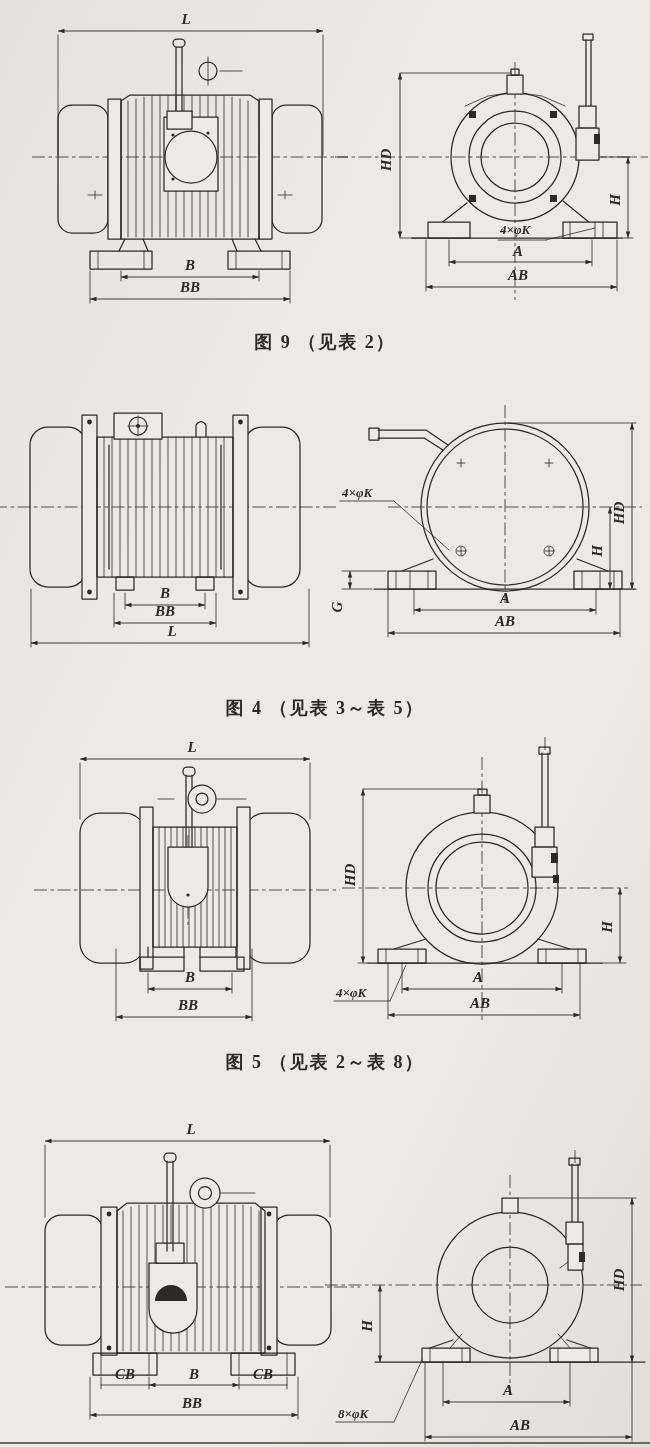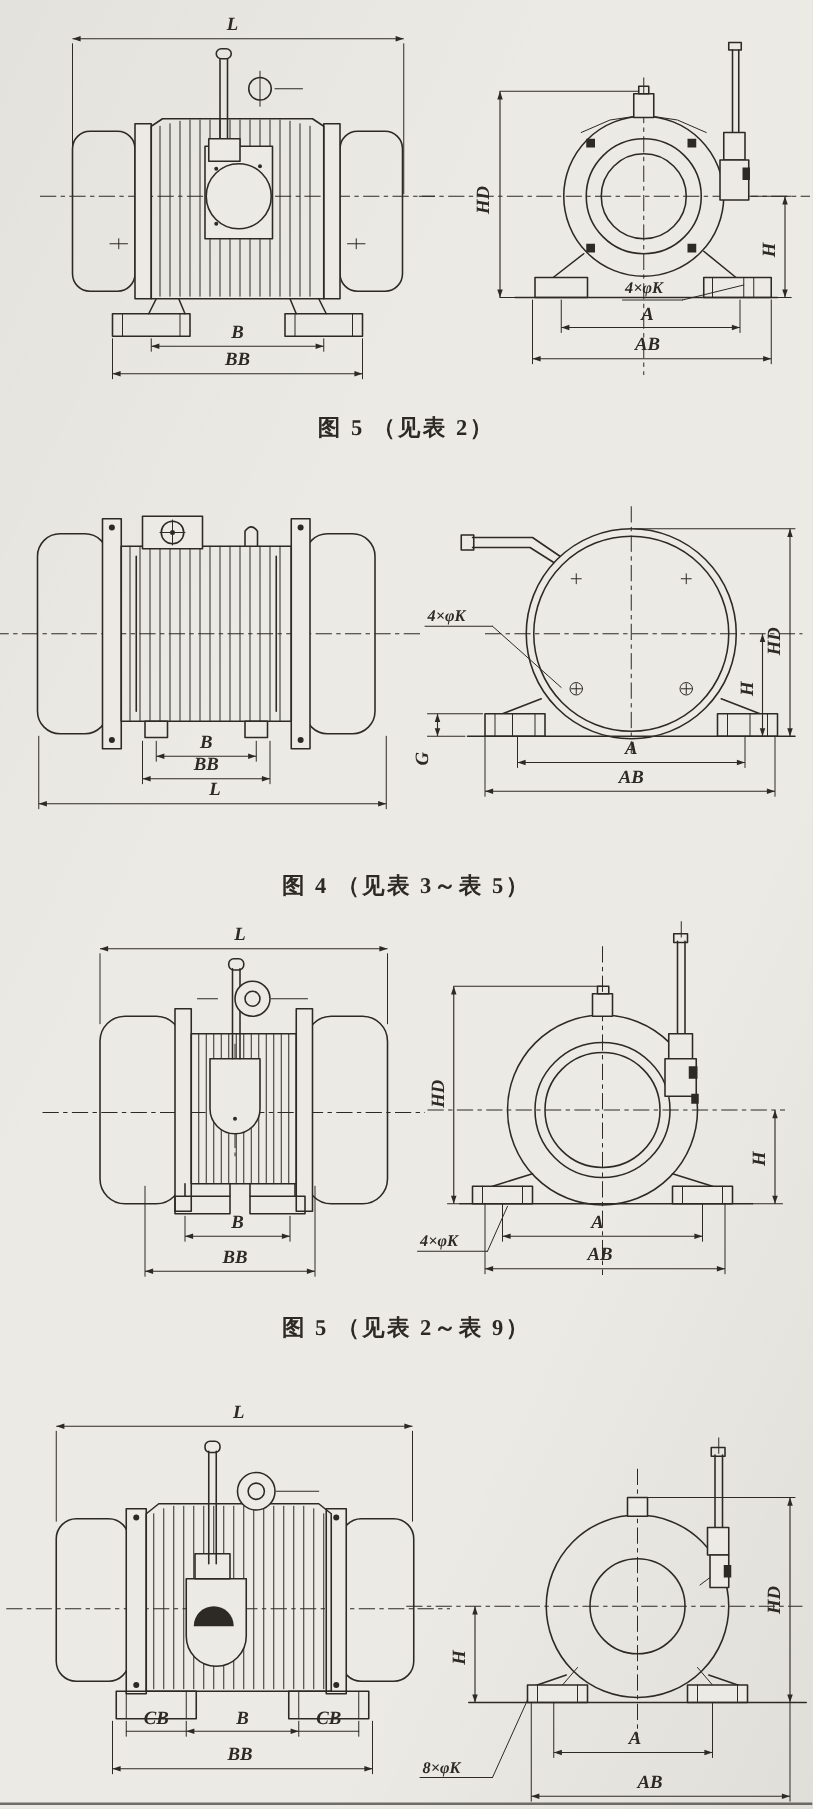--- a/index.html
+++ b/index.html
@@ -143,21 +143,21 @@
       <g>
         <path class="thin" d="M56,230V281M247,230V281"></path>
         <line class="dim" x1="56" y1="277" x2="247" y2="277"></line>
         <text class="lab" x="148" y="270" text-anchor="middle">AB</text>
       <polygon points="247,277 240.5,279.2 240.5,274.8" class="ah"></polygon>
           <polygon points="56,277 62.5,279.2 62.5,274.8" class="ah"></polygon>
         </g>
     </svg>
   </div>
 
-  <div class="caption" style="top:330px;">图 5 （见表 2）</div>
+  <div class="caption" style="top:330px;">图 9 （见表 2）</div>
 
   <div class="view" style="left:0px; top:385px;">
     <svg width="330" height="272" viewBox="0 0 330 272">
       <path class="cl" d="M-6,122H336"></path>
       <g>
         <rect class="ln" x="30" y="42" width="56" height="160" rx="18"></rect>
         <rect class="ln" x="244" y="42" width="56" height="160" rx="18"></rect>
         <rect class="ln paper" x="82" y="30" width="15" height="184"></rect>
         <rect class="ln paper" x="233" y="30" width="15" height="184"></rect>
         <circle class="ink" cx="89.5" cy="37" r="2.4"></circle>
@@ -366,21 +366,21 @@
       <polygon points="250,280 243.5,282.2 243.5,277.8" class="ah"></polygon>
           <polygon points="58,280 64.5,282.2 64.5,277.8" class="ah"></polygon>
         </g>
       <g>
         <text class="lab sm" x="6" y="262">4×φK</text>
         <path class="thin" d="M4,266H60M60,266L76,230"></path>
       </g>
     </svg>
   </div>
 
-  <div class="caption" style="top:1050px;">图 5 （见表 2～表 9）</div>
+  <div class="caption" style="top:1050px;">图 5 （见表 2～表 8）</div>
 
   <div class="view" style="left:15px; top:1115px;">
     <svg width="335" height="332" viewBox="0 0 335 332">
       <path class="cl" d="M-10,172H345"></path>
       <g>
         <rect class="ln" x="30" y="100" width="58" height="130" rx="16"></rect>
         <rect class="ln" x="258" y="100" width="58" height="130" rx="16"></rect>
         <rect class="ln paper" x="86" y="92" width="16" height="148"></rect>
         <rect class="ln paper" x="246" y="92" width="16" height="148"></rect>
         <circle class="ink" cx="94" cy="99" r="2.4"></circle>

